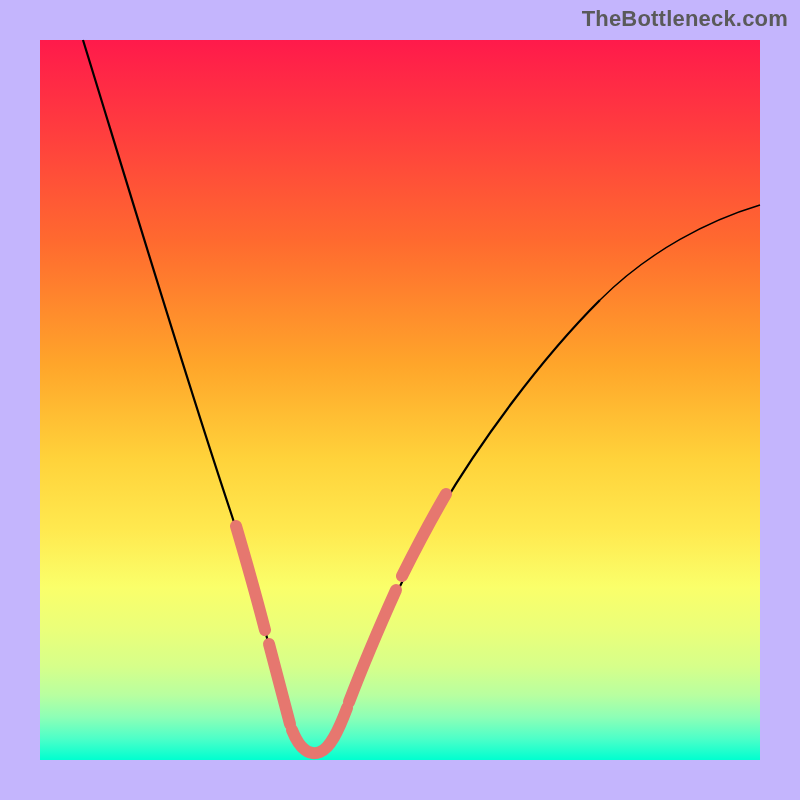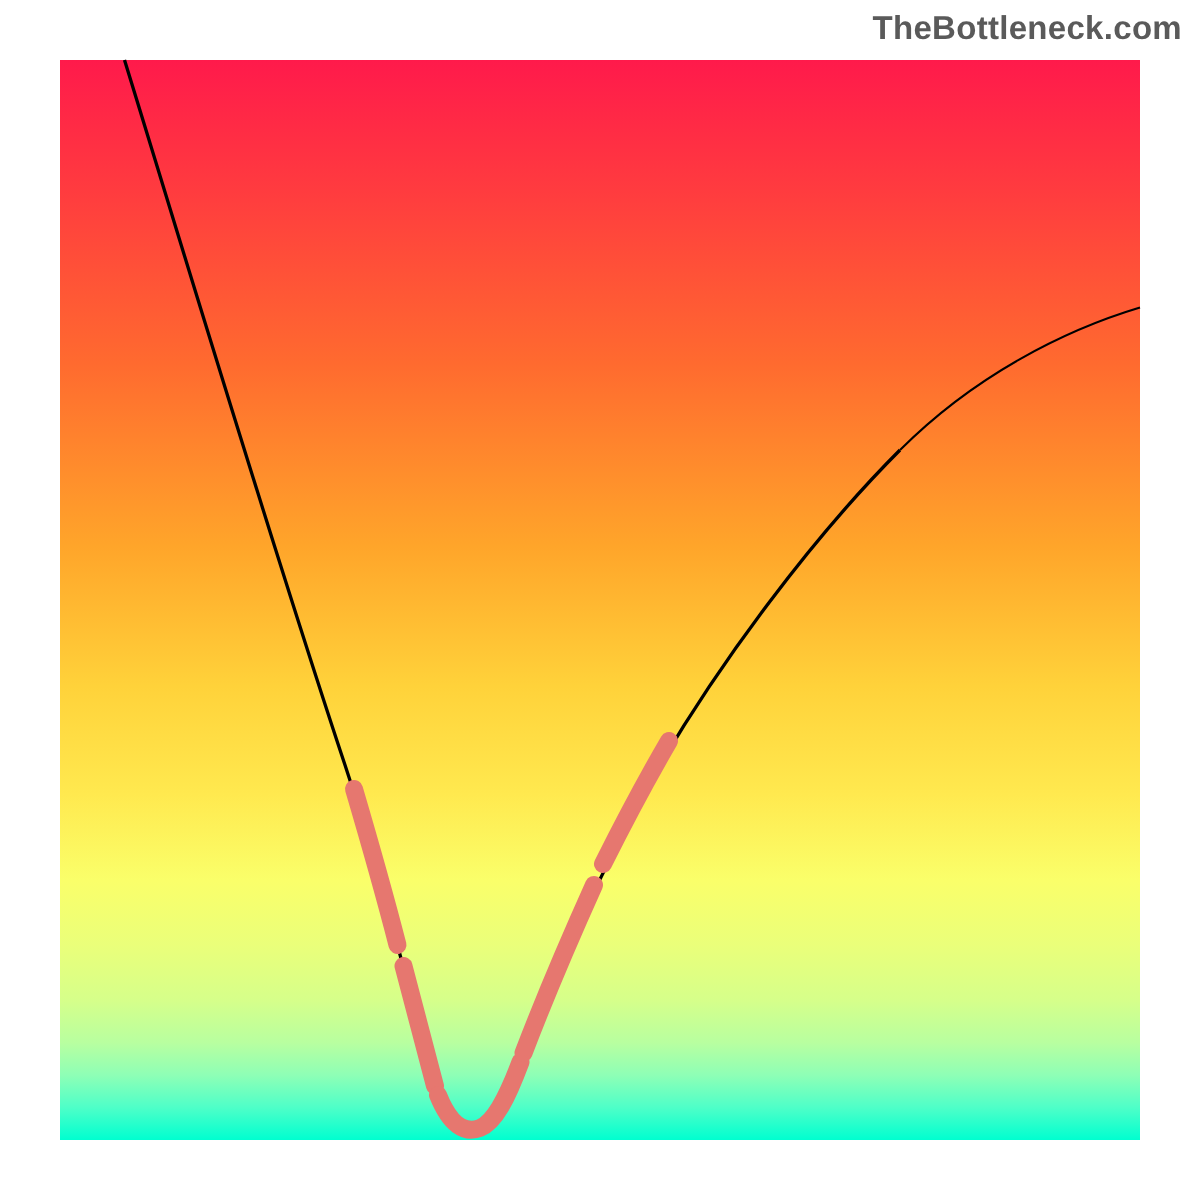--- a/index.html
+++ b/index.html
@@ -7,21 +7,21 @@
     padding: 0;
     width: 800px;
     height: 800px;
     background: #000;
     font-family: Arial, Helvetica, sans-serif;
     overflow: hidden;
   }
   .frame {
     position: absolute;
     inset: 0;
-    background: #ffffff;
+    background: #c4b5fd;
   }
   .plot {
     position: absolute;
     left: 40px;
     top: 40px;
     width: 720px;
     height: 720px;
     background: linear-gradient(
       to bottom,
       #ff1a4b 0%,

